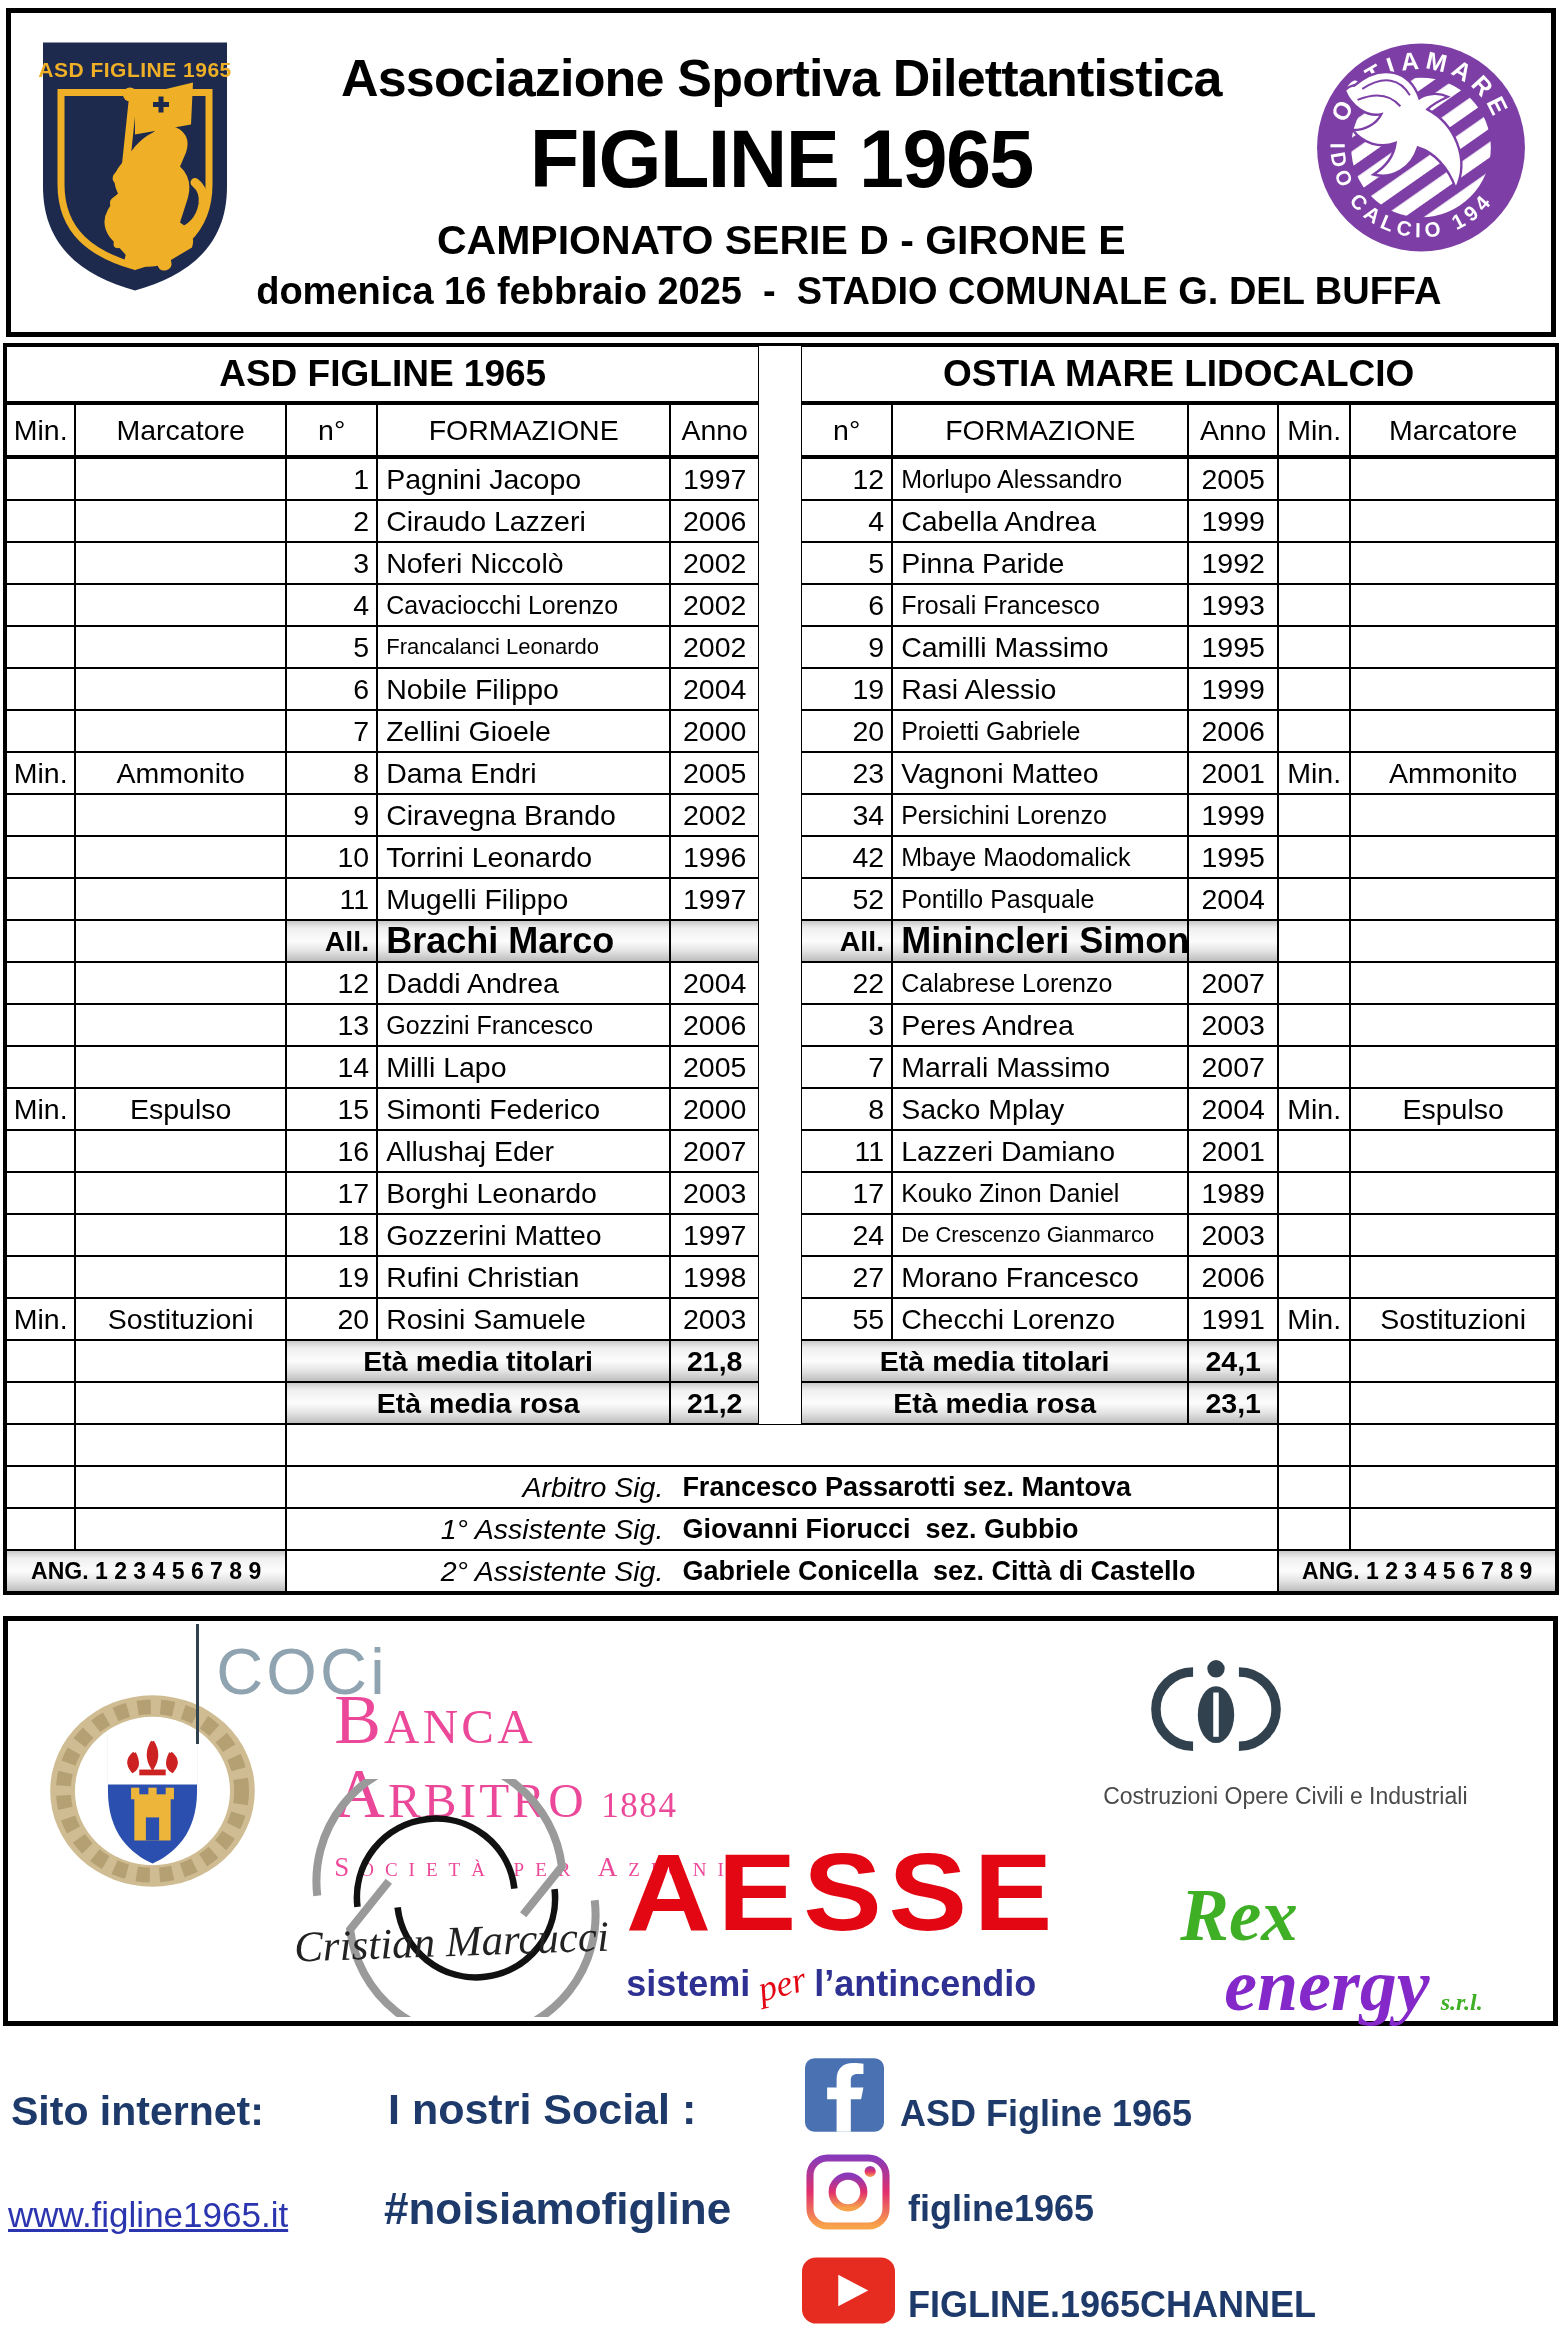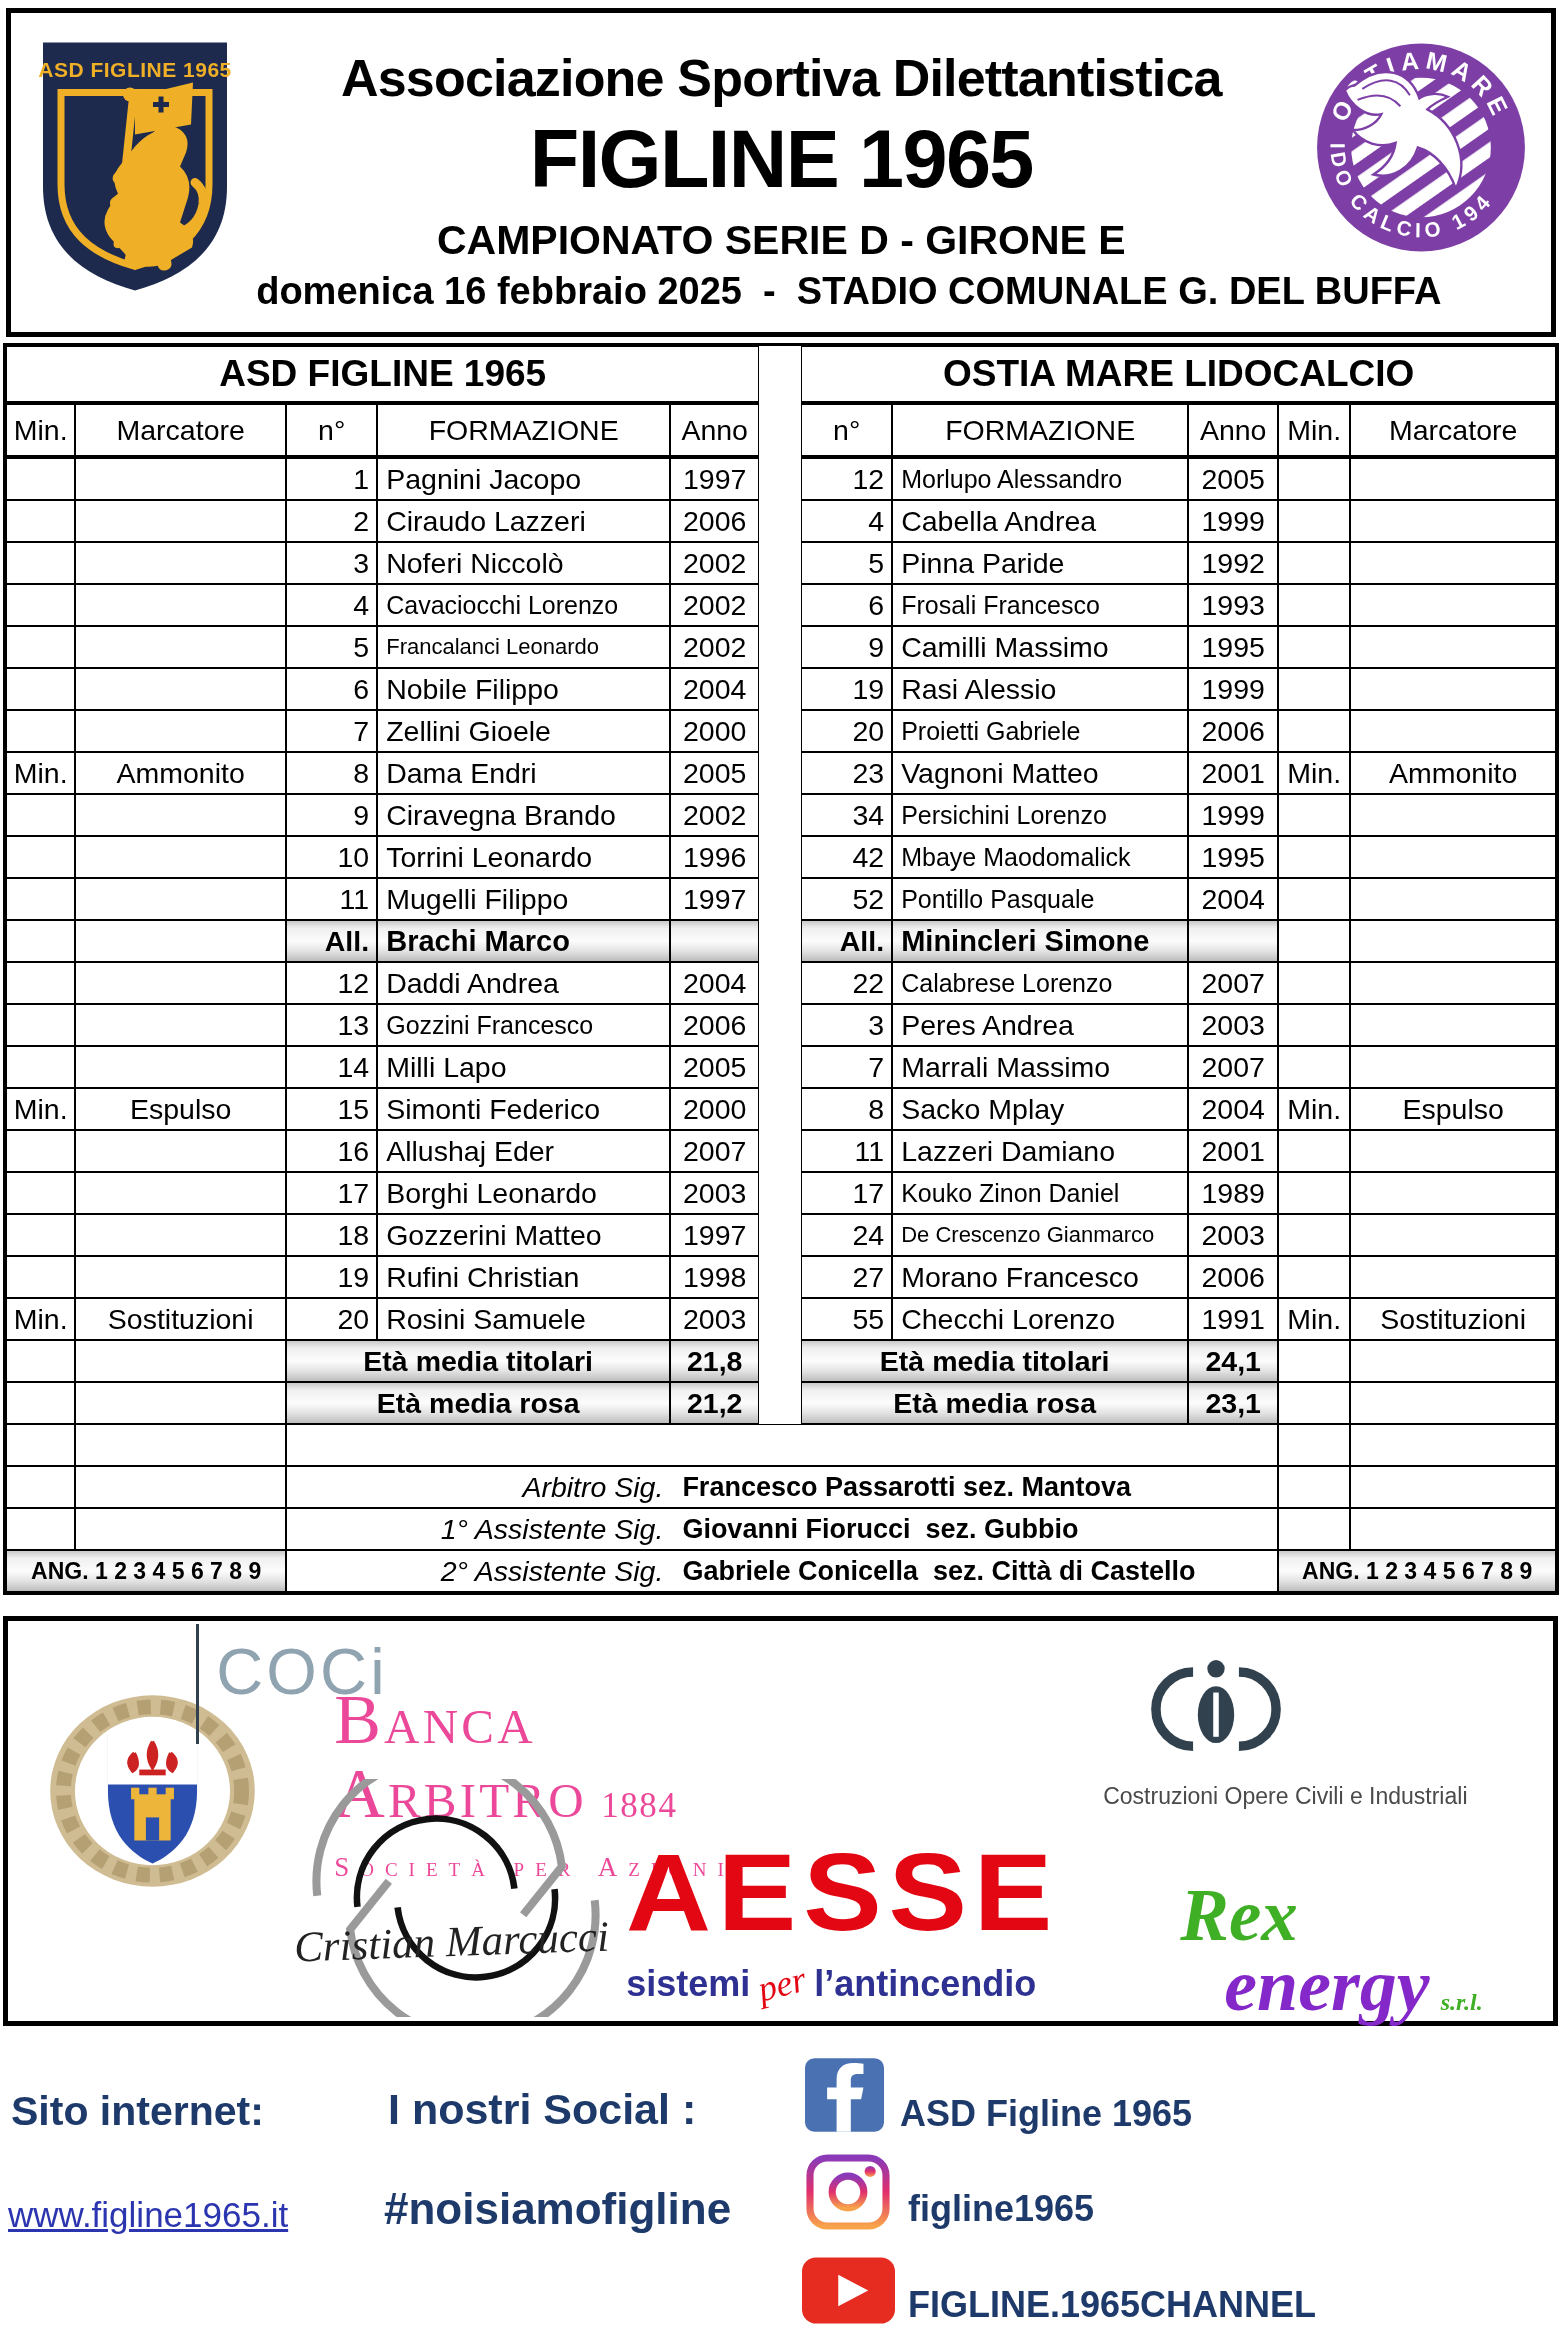--- a/index.html
+++ b/index.html
@@ -25,21 +25,21 @@
   .c{box-sizing:border-box;border:1.6px solid #000;background:#fff;display:flex;align-items:center;
      justify-content:center;font-size:28.5px;white-space:pre;overflow:hidden;}
   .gapc{box-sizing:border-box;border:none;background:#fff;}
   .ttl{font-weight:bold;font-size:37px;border-bottom-width:3.2px;}
   .hdrc{border-bottom-width:3.2px;}
   .name{justify-content:flex-start;padding:0 4.8px 0 8px;}
   .numc{justify-content:flex-end;padding-right:7.1px;}
   .s{font-size:25px;}
   .xs{font-size:22px;}
   .b{font-weight:bold;}
-  .cname{font-size:29px;}
+  .cname{font-size:36px;}
   .gz{background:linear-gradient(180deg,#c9c9c9 0%,#efefef 18%,#fcfcfc 50%,#e3e3e3 75%,#bdbdbd 100%);}
   .angc{font-size:23px;}
   .refc{justify-content:flex-start;padding:0;}
   .ref-label{flex:0 0 38%;display:flex;align-items:center;justify-content:flex-end;
              font-style:italic;font-size:28.5px;white-space:pre;}
   .ref-name{padding-left:19px;font-weight:bold;font-size:27px;white-space:pre;}
 
   
   .sponsor-box{position:absolute;left:3.2px;top:1616px;width:1545px;height:400px;border:5.5px solid #000;background:#fff;}
   .banca-logo{position:absolute;left:33px;top:71px;}

